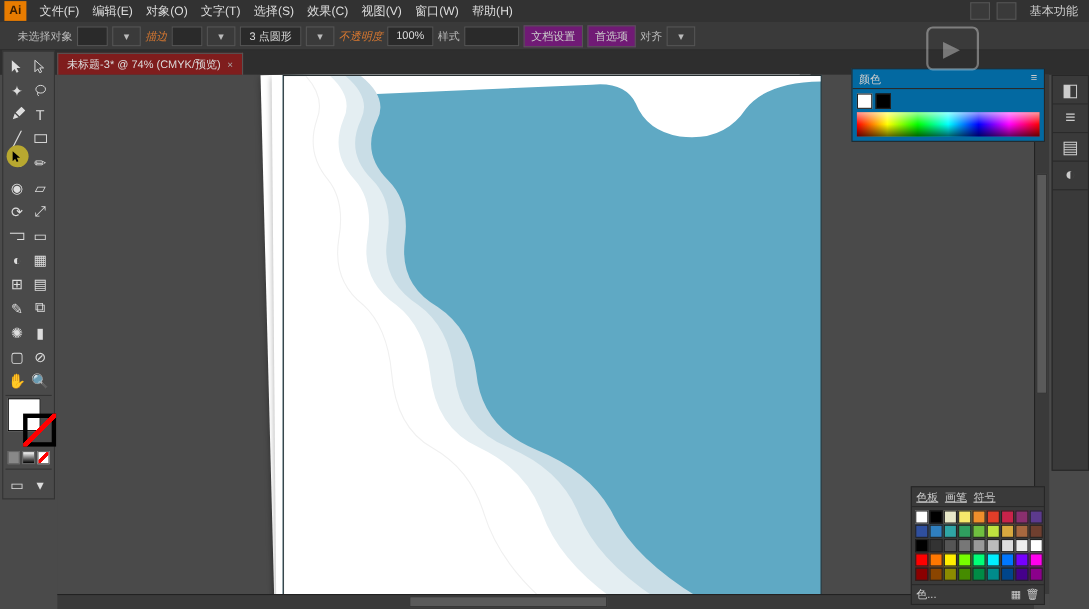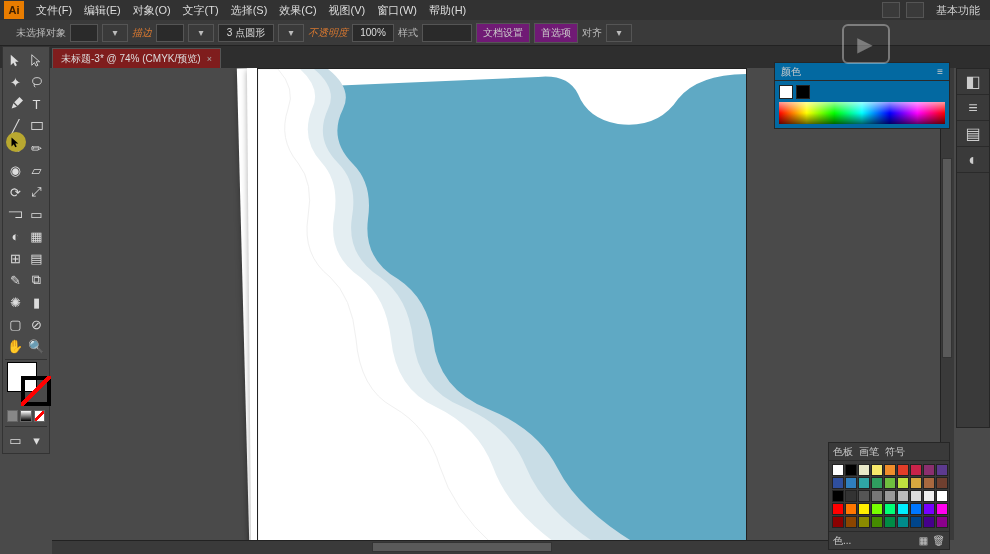--- a/index.html
+++ b/index.html
@@ -67,21 +67,21 @@
 .color-panel { position: absolute; top: 62px; right: 40px; width: 176px; background: #0369a1; border: 1px solid #262626; }
 .color-panel-header { height: 18px; display: flex; align-items: center; padding: 0 6px; font-size: 10px; color: #ccc; gap: 8px; border-bottom: 1px solid #2a2a2a; }
 .color-panel-body { padding: 4px; }
 .color-swatches-row { display: flex; gap: 3px; margin-bottom: 3px; }
 .swatch-sm { width: 14px; height: 14px; border: 1px solid #222; }
 .spectrum { height: 22px; background: linear-gradient(90deg, #ff0000, #ffff00, #00ff00, #00ffff, #0000ff, #ff00ff, #ff0000); position: relative; }
 .spectrum::before { content:""; position:absolute; inset:0; background: linear-gradient(180deg, rgba(255,255,255,0.6), transparent 50%, rgba(0,0,0,0.6)); }
 
 
 .swatches-panel { position: absolute; bottom: 4px; right: 40px; width: 122px; background: #3a3a3a; border: 1px solid #262626; }
-.swatches-header { height: 18px; display: flex; align-items: center; padding: 0 4px; font-size: 10px; color: #ccc; gap: 6px; border-bottom: 1px solid #2a2a2a; }
+.swatches-header { height: 18px; display: flex; align-items: center; padding: 0 4px; font-size: 10px; color: #ccc; gap: 6px; border-bottom: 1px solid #2a2a2a; text-decoration: underline; }
 .swatches-header span { cursor: pointer; }
 .swatches-grid { display: grid; grid-template-columns: repeat(9, 12px); gap: 1px; padding: 3px; }
 .sw { width: 12px; height: 12px; border: 1px solid #222; }
 .swatches-footer { height: 18px; border-top: 1px solid #2a2a2a; display: flex; align-items: center; padding: 0 4px; font-size: 10px; color: #ccc; gap: 4px; }
 
 
 .hscroll { position: absolute; left: 0; right: 14px; bottom: 0; height: 14px; background: #3a3a3a; border-top: 1px solid #222; }
 .vscroll { position: absolute; top: 0; bottom: 14px; right: 0; width: 14px; background: #3a3a3a; border-left: 1px solid #222; }
 .thumb { background: #5a5a5a; border: 1px solid #333; }
 .hscroll .thumb { position: absolute; height: 10px; top: 1px; left: 320px; width: 180px; }

